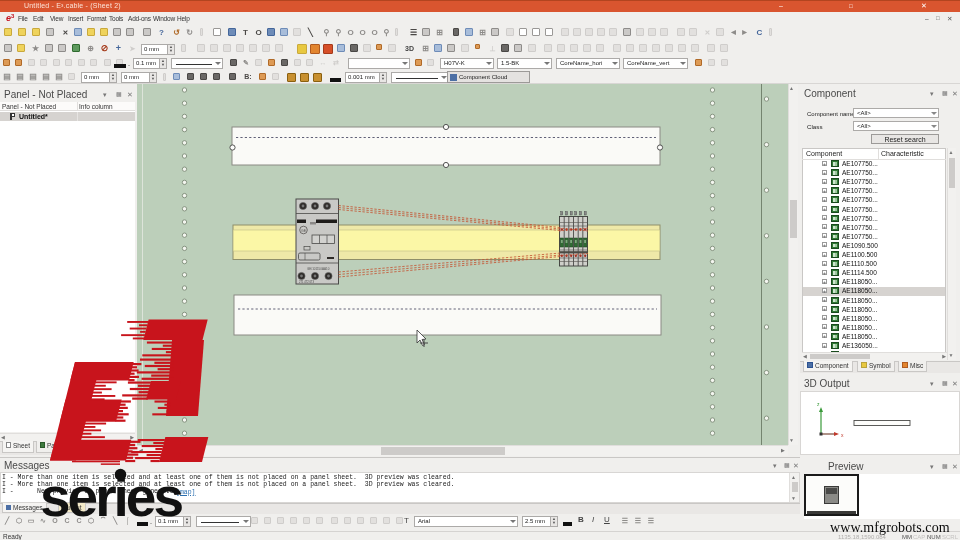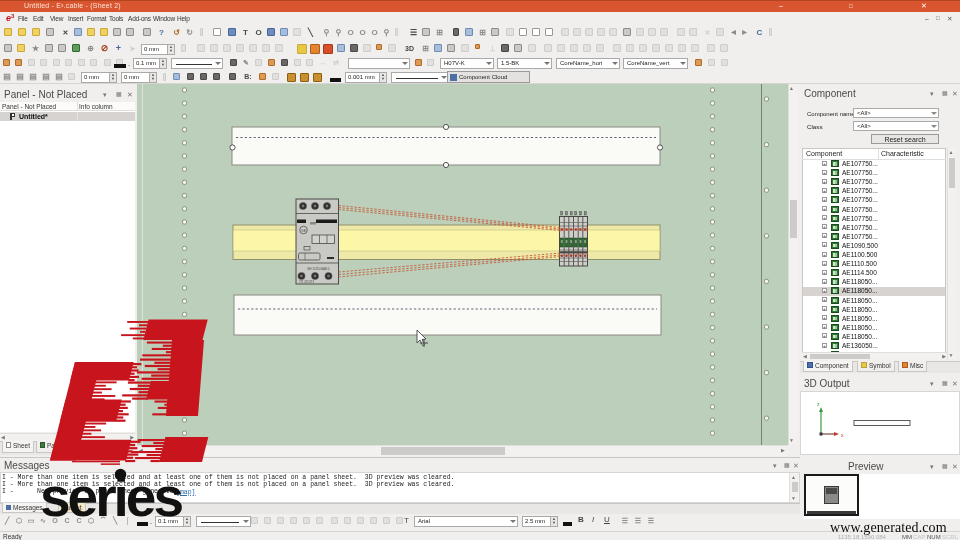--- a/index.html
+++ b/index.html
@@ -583,21 +583,21 @@
 <svg class="abs" style="left:800px;top:391px" width="160" height="64" viewBox="0 0 160 64">
     <line x1="21" y1="20" x2="21" y2="43" stroke="#3A9A3A" stroke-width="1.2"></line>
     <path d="M21 16 L19 21 L23 21 Z" fill="#3A9A3A"></path>
     <line x1="21" y1="43" x2="36" y2="43" stroke="#7A4A3A" stroke-width="1.2"></line>
     <path d="M39 43 L34 41 L34 45 Z" fill="#C0392B"></path>
     <text x="41" y="46" font-size="5" fill="#C0392B">x</text>
     <rect x="19.5" y="41.5" width="3" height="3" fill="#333"></rect>
     <text x="17" y="15" font-size="5" fill="#3A9A3A">z</text>
     <rect x="54" y="29.5" width="56" height="5" fill="#FDFDFB" stroke="#4A4A48" stroke-width="0.9"></rect>
   </svg>
-<div class="abs panelhead" style="left:848px;top:461px">Preview</div>
+<div class="abs panelhead" style="left:828px;top:461px">Preview</div>
 <div class="abs phicons" style="left:930px;top:463px">▾</div>
 <div class="abs phicons" style="left:942px;top:462px;font-size:6px">▩</div>
 <div class="abs phicons" style="left:952px;top:463px">✕</div>
 <div class="abs" style="left:804px;top:474px;width:156px;height:45px;background:#fff"></div>
 <div class="abs" style="left:804px;top:474px;width:55px;height:42px;background:#FCFCFA;border:2px solid #1A1A1A"></div>
 <div class="abs" style="left:824px;top:486px;width:15px;height:18px;background:#8A8A86;border:1px solid #3A3A38"></div>
 <div class="abs" style="left:826px;top:488px;width:11px;height:6px;background:#4A4A48"></div>
 <div class="abs" style="left:807px;top:511px;width:49px;height:3px;background:#3A3A38"></div>
 <div class="abs" style="left:796px;top:478px;font-size:5px;color:#777">▲</div>
 <div class="abs" style="left:796px;top:498px;font-size:5px;color:#777">▼</div>
@@ -659,21 +659,21 @@
 <div class="icon" style="left:620px;top:516px;width:10px;height:10px;font-size:7px;line-height:10px;text-align:center;color:#8E8C8A;font-weight:bold">☰</div>
 <div class="icon" style="left:633px;top:516px;width:10px;height:10px;font-size:7px;line-height:10px;text-align:center;color:#8E8C8A;font-weight:bold">☰</div>
 <div class="icon" style="left:646px;top:516px;width:10px;height:10px;font-size:7px;line-height:10px;text-align:center;color:#8E8C8A;font-weight:bold">☰</div>
 <div class="abs statusbar"></div>
 <div class="abs" style="left:3px;top:533px;font-size:6.5px;color:#333">Ready</div>
 <div class="abs" style="left:838px;top:534px;font-size:6px;color:#B0AEAC">1135.18,1590.084</div>
 <div class="abs" style="left:902px;top:534px;font-size:6px;color:#555">MM</div>
 <div class="abs" style="left:913px;top:534px;font-size:6px;color:#C4C2C0">CAP</div>
 <div class="abs" style="left:927px;top:534px;font-size:6px;color:#555">NUM</div>
 <div class="abs" style="left:942px;top:534px;font-size:6px;color:#C4C2C0">SCRL</div>
-<div class="abs serif" style="left:830px;top:520px;font-size:14px;color:#0A0A0A;letter-spacing:0.1px">www.generated.com</div>
+<div class="abs serif" style="left:830px;top:520px;font-size:14px;color:#0A0A0A;letter-spacing:0.1px">www.mfgrobots.com</div>
 <svg class="abs" style="left:0;top:300px;pointer-events:none" width="360" height="240" viewBox="0 300 360 240">
     <g fill="#C8141C">
       <polygon points="50,460.5 76,460.5 101.0,362 75.0,362"></polygon>
       <polygon points="70.3,380.4 129,380.4 133.7,362 75.0,362"></polygon>
       <polygon points="59.9,421.7 116,421.7 121.7,399.4 65.6,399.4"></polygon>
       <polygon points="50,460.5 126,460.5 131.3,439.7 55.3,439.7"></polygon>
       <polygon points="143.4,340 202.5,340 207.7,319.6 148.6,319.6"></polygon>
       <polygon points="166,416 198,416 204,340 172,340"></polygon>
       <polygon points="146,399.5 176,399.5 181,381 151,381"></polygon>
       <polygon points="159,462 202,462 208.3,437 165.3,437"></polygon>

